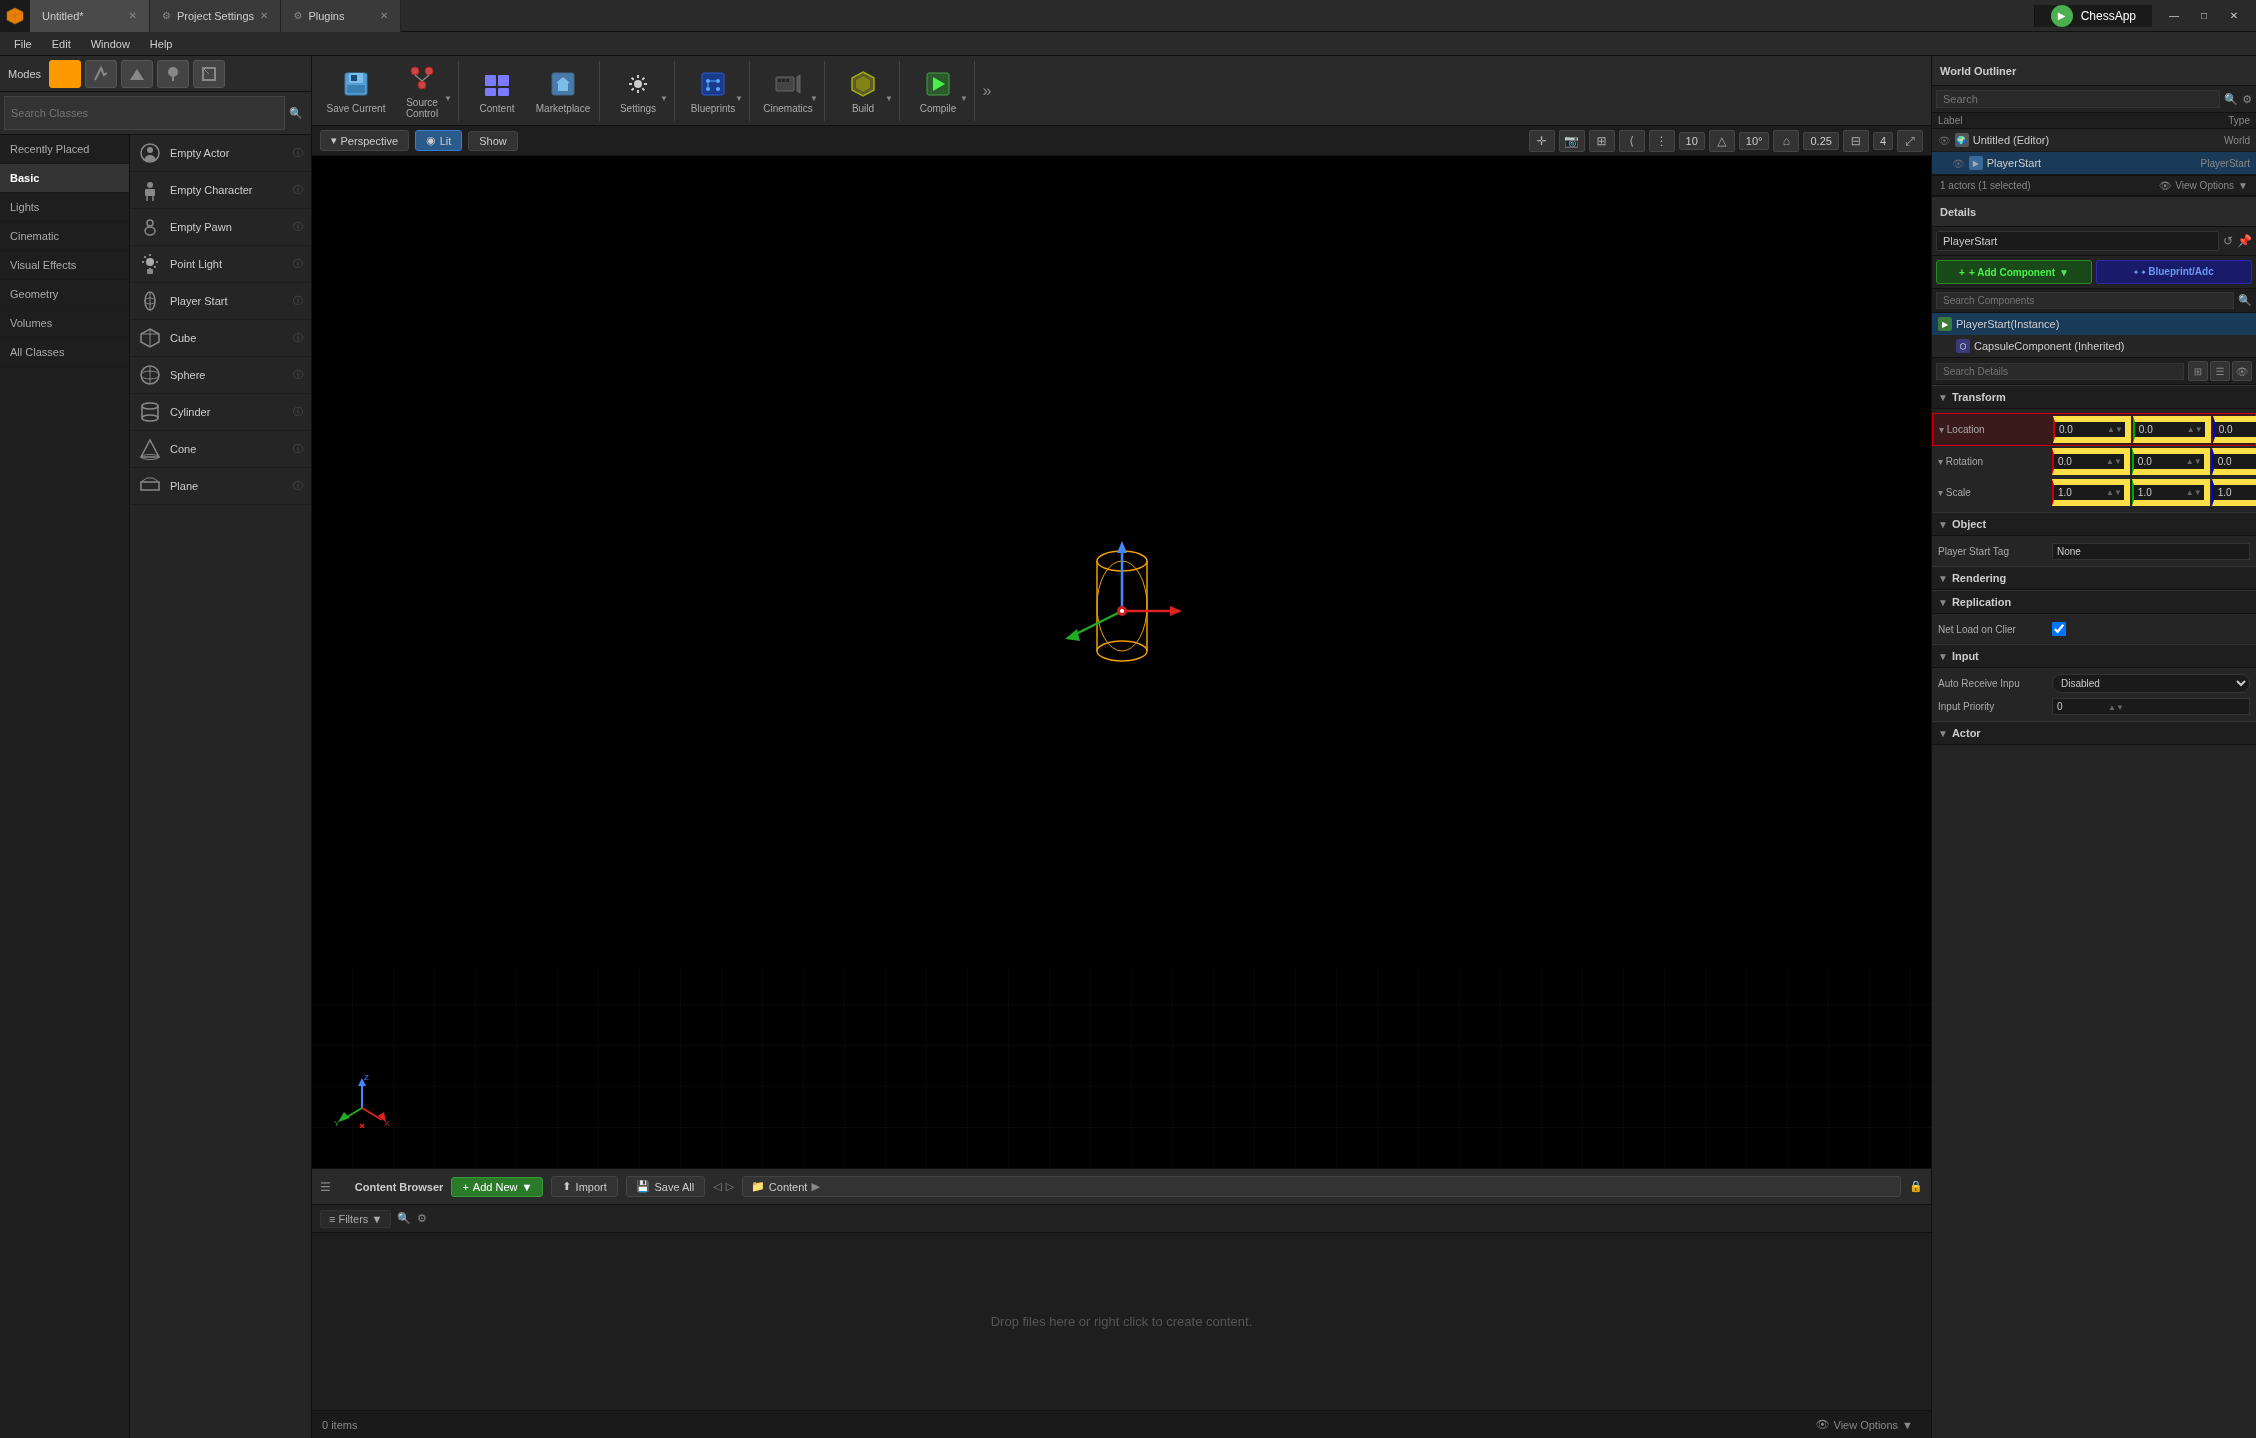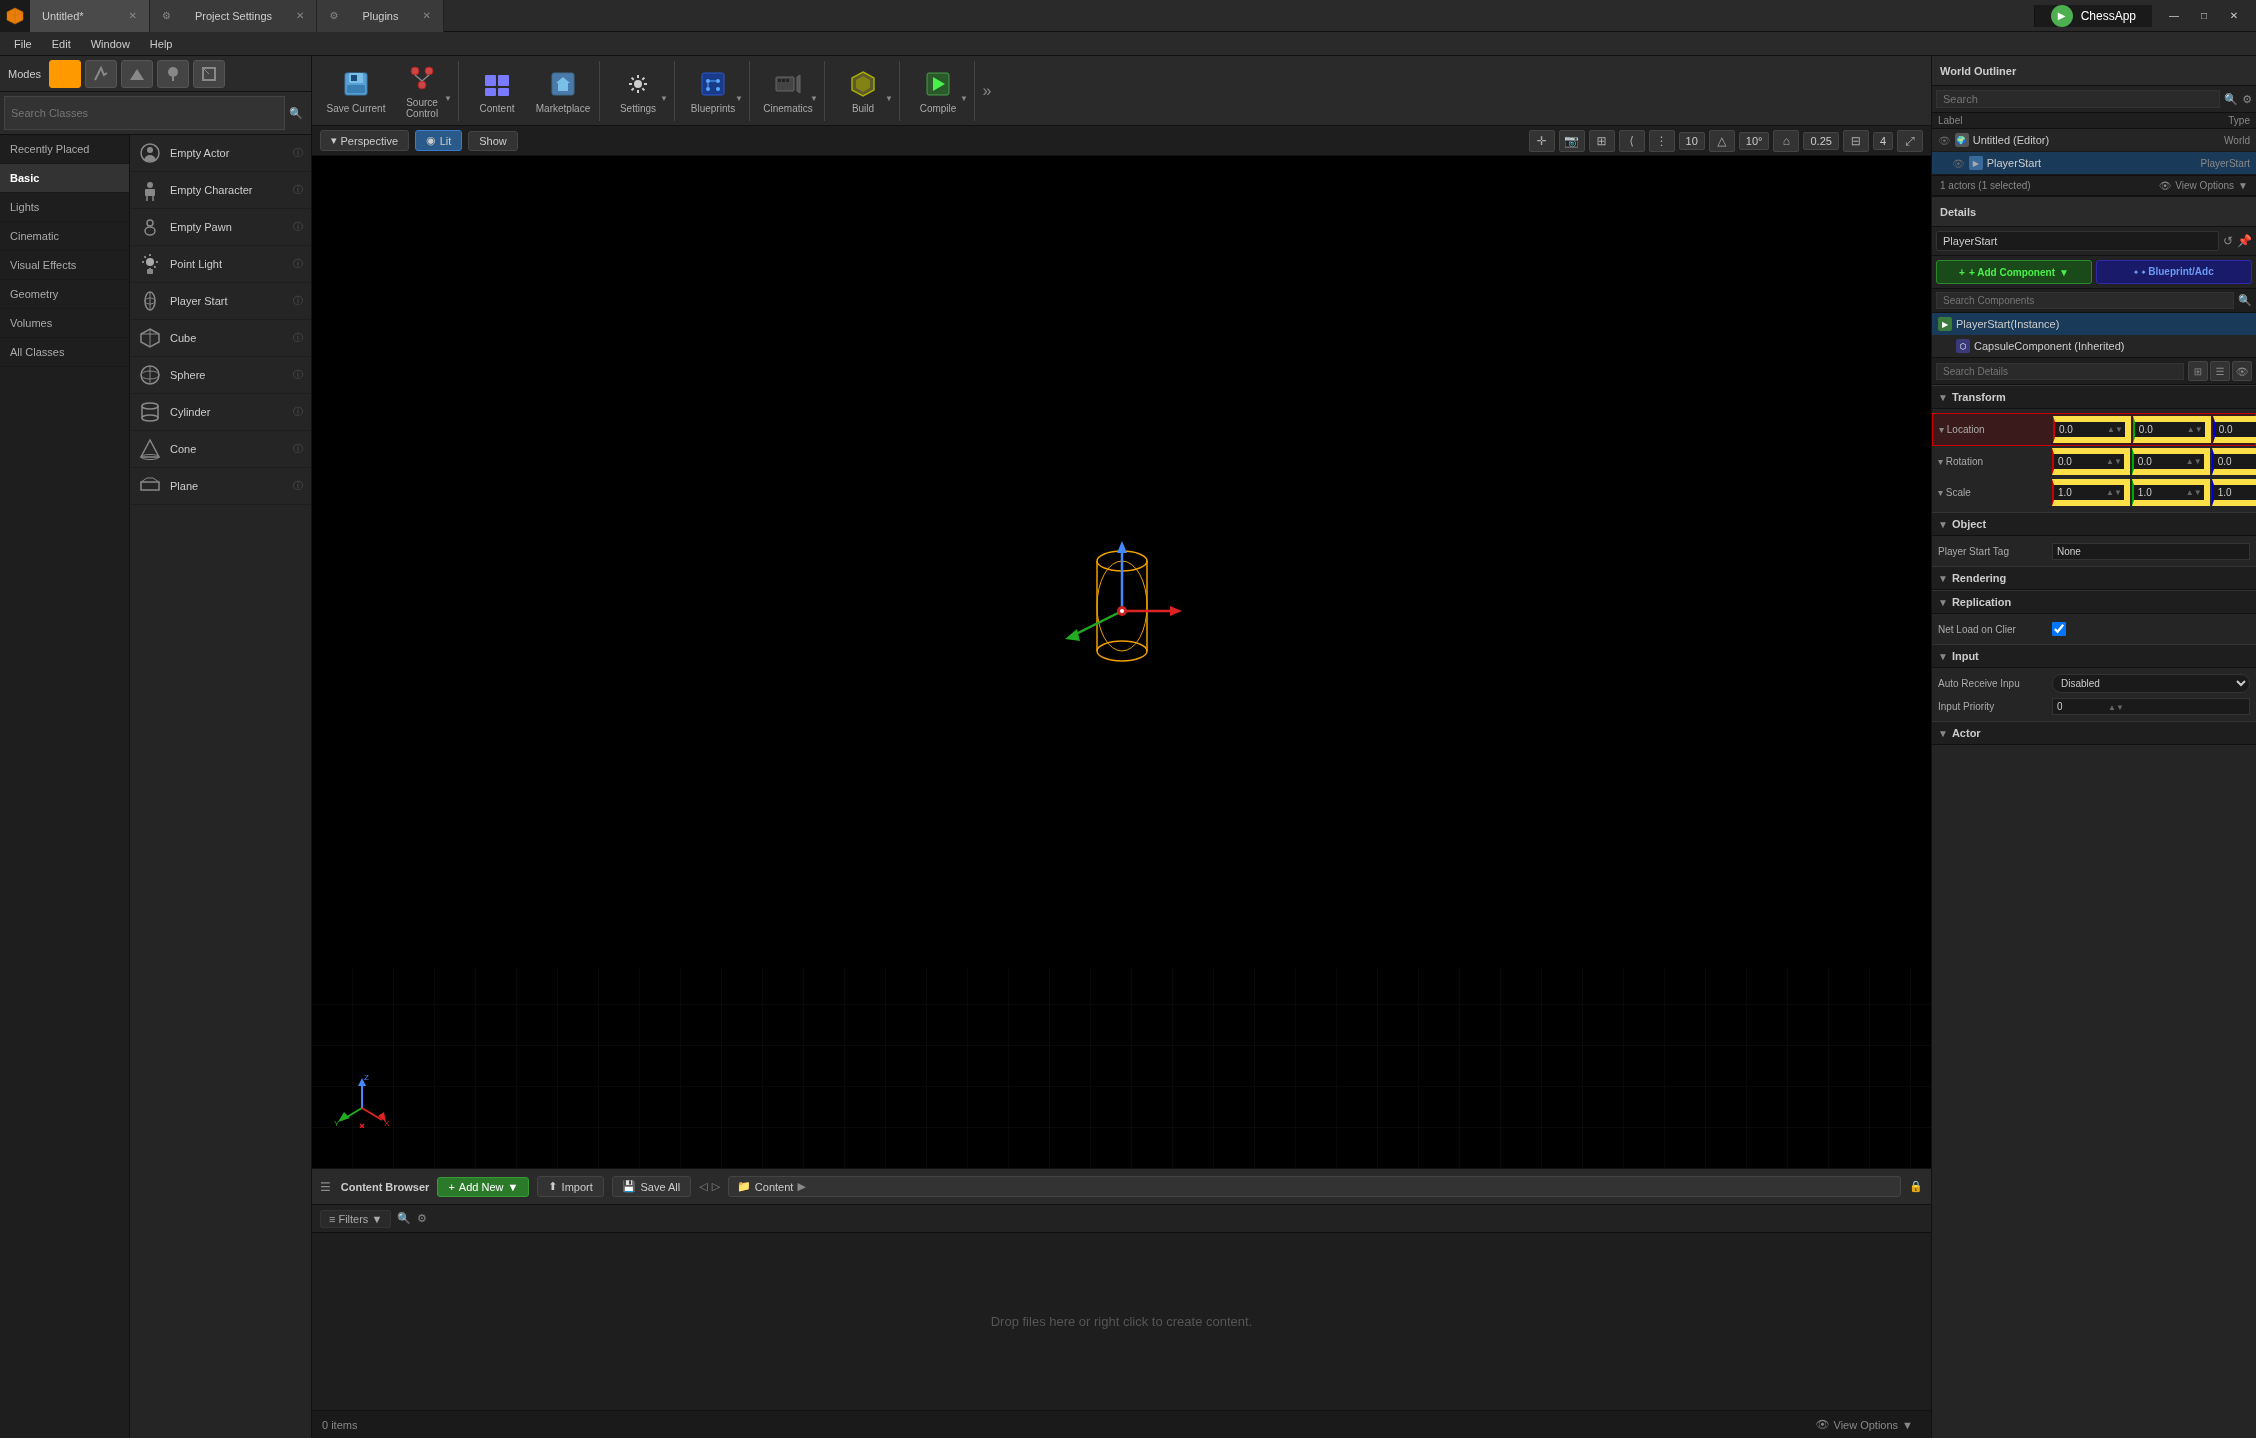--- a/index.html
+++ b/index.html
@@ -3,21 +3,21 @@
   <meta charset="utf-8">
   <style>
     * { margin: 0; padding: 0; box-sizing: border-box; }
     body { background: #1a1a1a; color: #ccc; font-family: 'Segoe UI', Arial, sans-serif; font-size: 11px; width: 2256px; height: 1438px; overflow: hidden; }
 
     
     #title-bar { display: flex; align-items: center; background: #2a2a2a; height: 32px; border-bottom: 1px solid #111; }
     #title-bar .logo { width: 30px; height: 32px; display: flex; align-items: center; justify-content: center; background: #1a1a1a; }
     #title-bar .logo svg { width: 20px; height: 20px; }
     .tab-bar { display: flex; align-items: stretch; flex: 1; height: 32px; }
-    .tab { display: flex; align-items: center; padding: 0 12px; background: #3a3a3a; border-right: 1px solid #222; font-size: 11px; color: #ccc; gap: 24px; cursor: pointer; min-width: 120px; }
+    .tab { display: flex; align-items: center; padding: 0 12px; background: #3a3a3a; border-right: 1px solid #222; font-size: 11px; color: #ccc; gap: 6px; cursor: pointer; min-width: 120px; }
     .tab.active { background: #4a4a4a; }
     .tab .close-btn { color: #888; font-size: 10px; margin-left: auto; }
     .window-controls { display: flex; align-items: center; gap: 2px; padding: 0 8px; }
     .win-btn { width: 28px; height: 20px; display: flex; align-items: center; justify-content: center; color: #ccc; font-size: 10px; cursor: pointer; border: none; background: transparent; }
     .app-title { display: flex; align-items: center; gap: 8px; padding: 0 16px; font-size: 12px; color: #fff; background: #1a1a1a; border-left: 1px solid #111; }
     .app-icon { width: 22px; height: 22px; border-radius: 50%; background: #4CAF50; display: flex; align-items: center; justify-content: center; font-size: 10px; color: white; }
 
     
     #menu-bar { display: flex; align-items: center; background: #2a2a2a; height: 24px; border-bottom: 1px solid #111; padding: 0 4px; }
     .menu-item { padding: 0 10px; height: 24px; display: flex; align-items: center; cursor: pointer; font-size: 11px; color: #ccc; }
@@ -66,21 +66,21 @@
     .vp-sep { flex: 1; }
     .vp-tools { display: flex; align-items: center; gap: 4px; }
     .vp-tool { width: 26px; height: 22px; background: #333; border: 1px solid #444; border-radius: 2px; display: flex; align-items: center; justify-content: center; cursor: pointer; color: #aaa; font-size: 12px; }
     .vp-number { padding: 2px 6px; background: #333; border: 1px solid #444; color: #ccc; font-size: 11px; border-radius: 2px; }
 
     #viewport { flex: 1; background: #000; position: relative; overflow: hidden; }
 
     
     #content-browser { height: 270px; background: #1e1e1e; border-top: 1px solid #111; display: flex; flex-direction: column; }
     #cb-header { height: 36px; display: flex; align-items: center; padding: 0 8px; background: #2a2a2a; border-bottom: 1px solid #111; gap: 8px; }
-    #cb-header .cb-title { font-size: 11px; color: #ccc; font-weight: bold; margin-left: 2px; }
+    #cb-header .cb-title { font-size: 11px; color: #ccc; font-weight: bold; margin-left: 16px; }
     .cb-btn { padding: 3px 10px; border-radius: 3px; cursor: pointer; font-size: 11px; display: flex; align-items: center; gap: 4px; border: 1px solid; }
     .cb-btn.green { background: #2a7a2a; border-color: #3a9a3a; color: #fff; }
     .cb-btn.normal { background: #333; border-color: #444; color: #ccc; }
     .cb-nav { display: flex; align-items: center; gap: 4px; color: #888; }
     .cb-path { display: flex; align-items: center; gap: 4px; background: #333; border: 1px solid #444; padding: 3px 8px; border-radius: 3px; color: #ccc; font-size: 11px; flex: 1; }
     .cb-lock { color: #888; margin-left: auto; }
     #cb-search { height: 28px; display: flex; align-items: center; padding: 0 8px; background: #222; border-bottom: 1px solid #111; gap: 6px; }
     #cb-search input { flex: 1; background: #2a2a2a; border: 1px solid #333; color: #ccc; padding: 2px 6px; font-size: 11px; outline: none; }
     .cb-filter-btn { padding: 2px 8px; background: #2a2a2a; border: 1px solid #333; border-radius: 2px; color: #aaa; cursor: pointer; font-size: 11px; display: flex; align-items: center; gap: 3px; }
     #cb-content { flex: 1; display: flex; align-items: center; justify-content: center; color: #555; font-size: 13px; }

